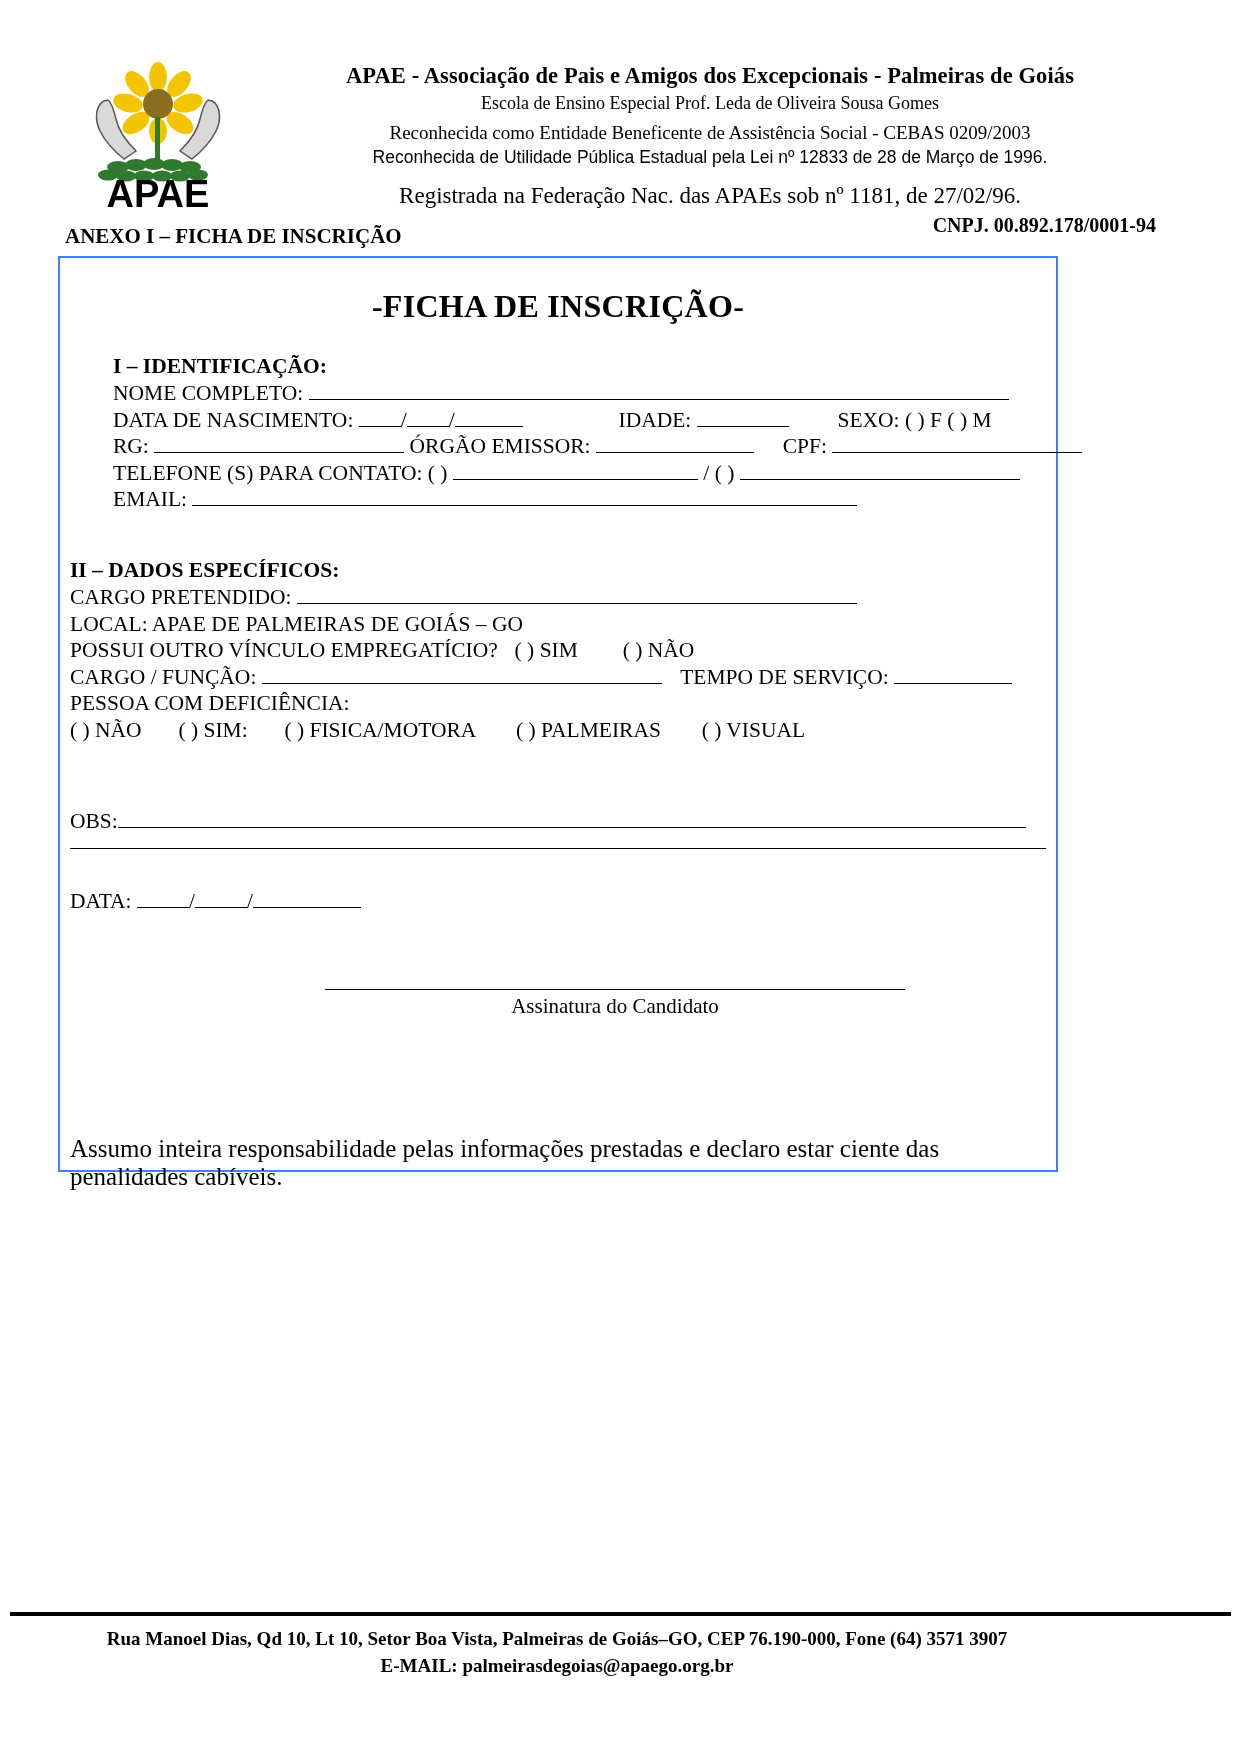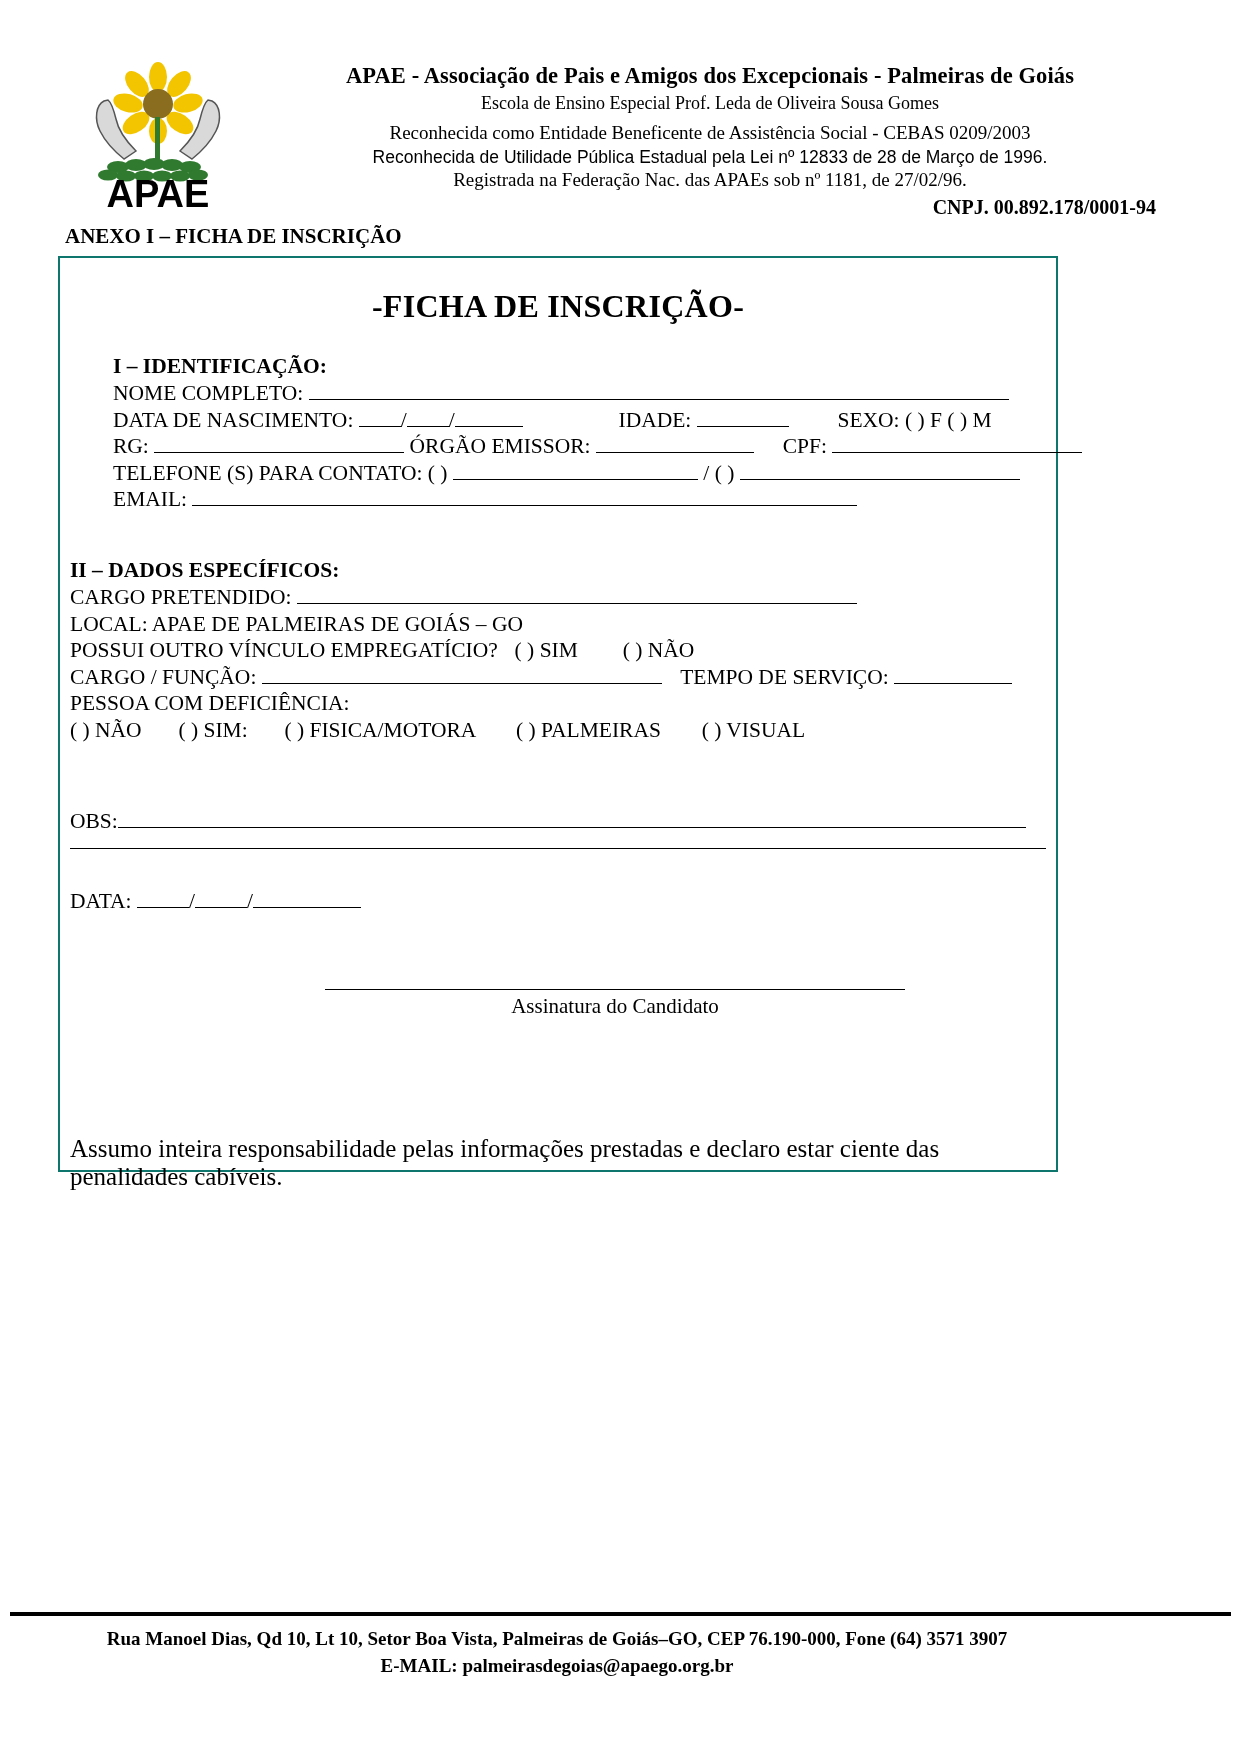--- a/index.html
+++ b/index.html
@@ -60,22 +60,22 @@
     white-space: nowrap;
   }
   .org-line4 {
     font-family: "Liberation Sans", sans-serif;
     font-size: 17.5px;
     margin-top: 3px;
     white-space: nowrap;
   }
   .org-line5 {
     font-family: "Liberation Serif", serif;
-    font-size: 19px;
-    margin-top: 1px;
+    font-size: 23px;
+    margin-top: 15px;
     white-space: nowrap;
   }
   .org-cnpj {
     font-family: "Liberation Serif", serif;
     font-weight: bold;
     font-size: 20px;
     margin-top: 5px;
     text-align: right;
     padding-right: 14px;
     white-space: nowrap;
@@ -90,21 +90,21 @@
     font-size: 21px;
   }
 
   
   .form-box {
     position: absolute;
     left: 58px;
     top: 256px;
     width: 1000px;
     height: 916px;
-    border: 2px solid #0f766e;
+    border: 2px solid #3b82f6;
     box-sizing: border-box;
   }
   .form-title {
     text-align: center;
     font-weight: bold;
     font-size: 32px;
     margin-top: 30px;
     letter-spacing: 0.3px;
   }
 

